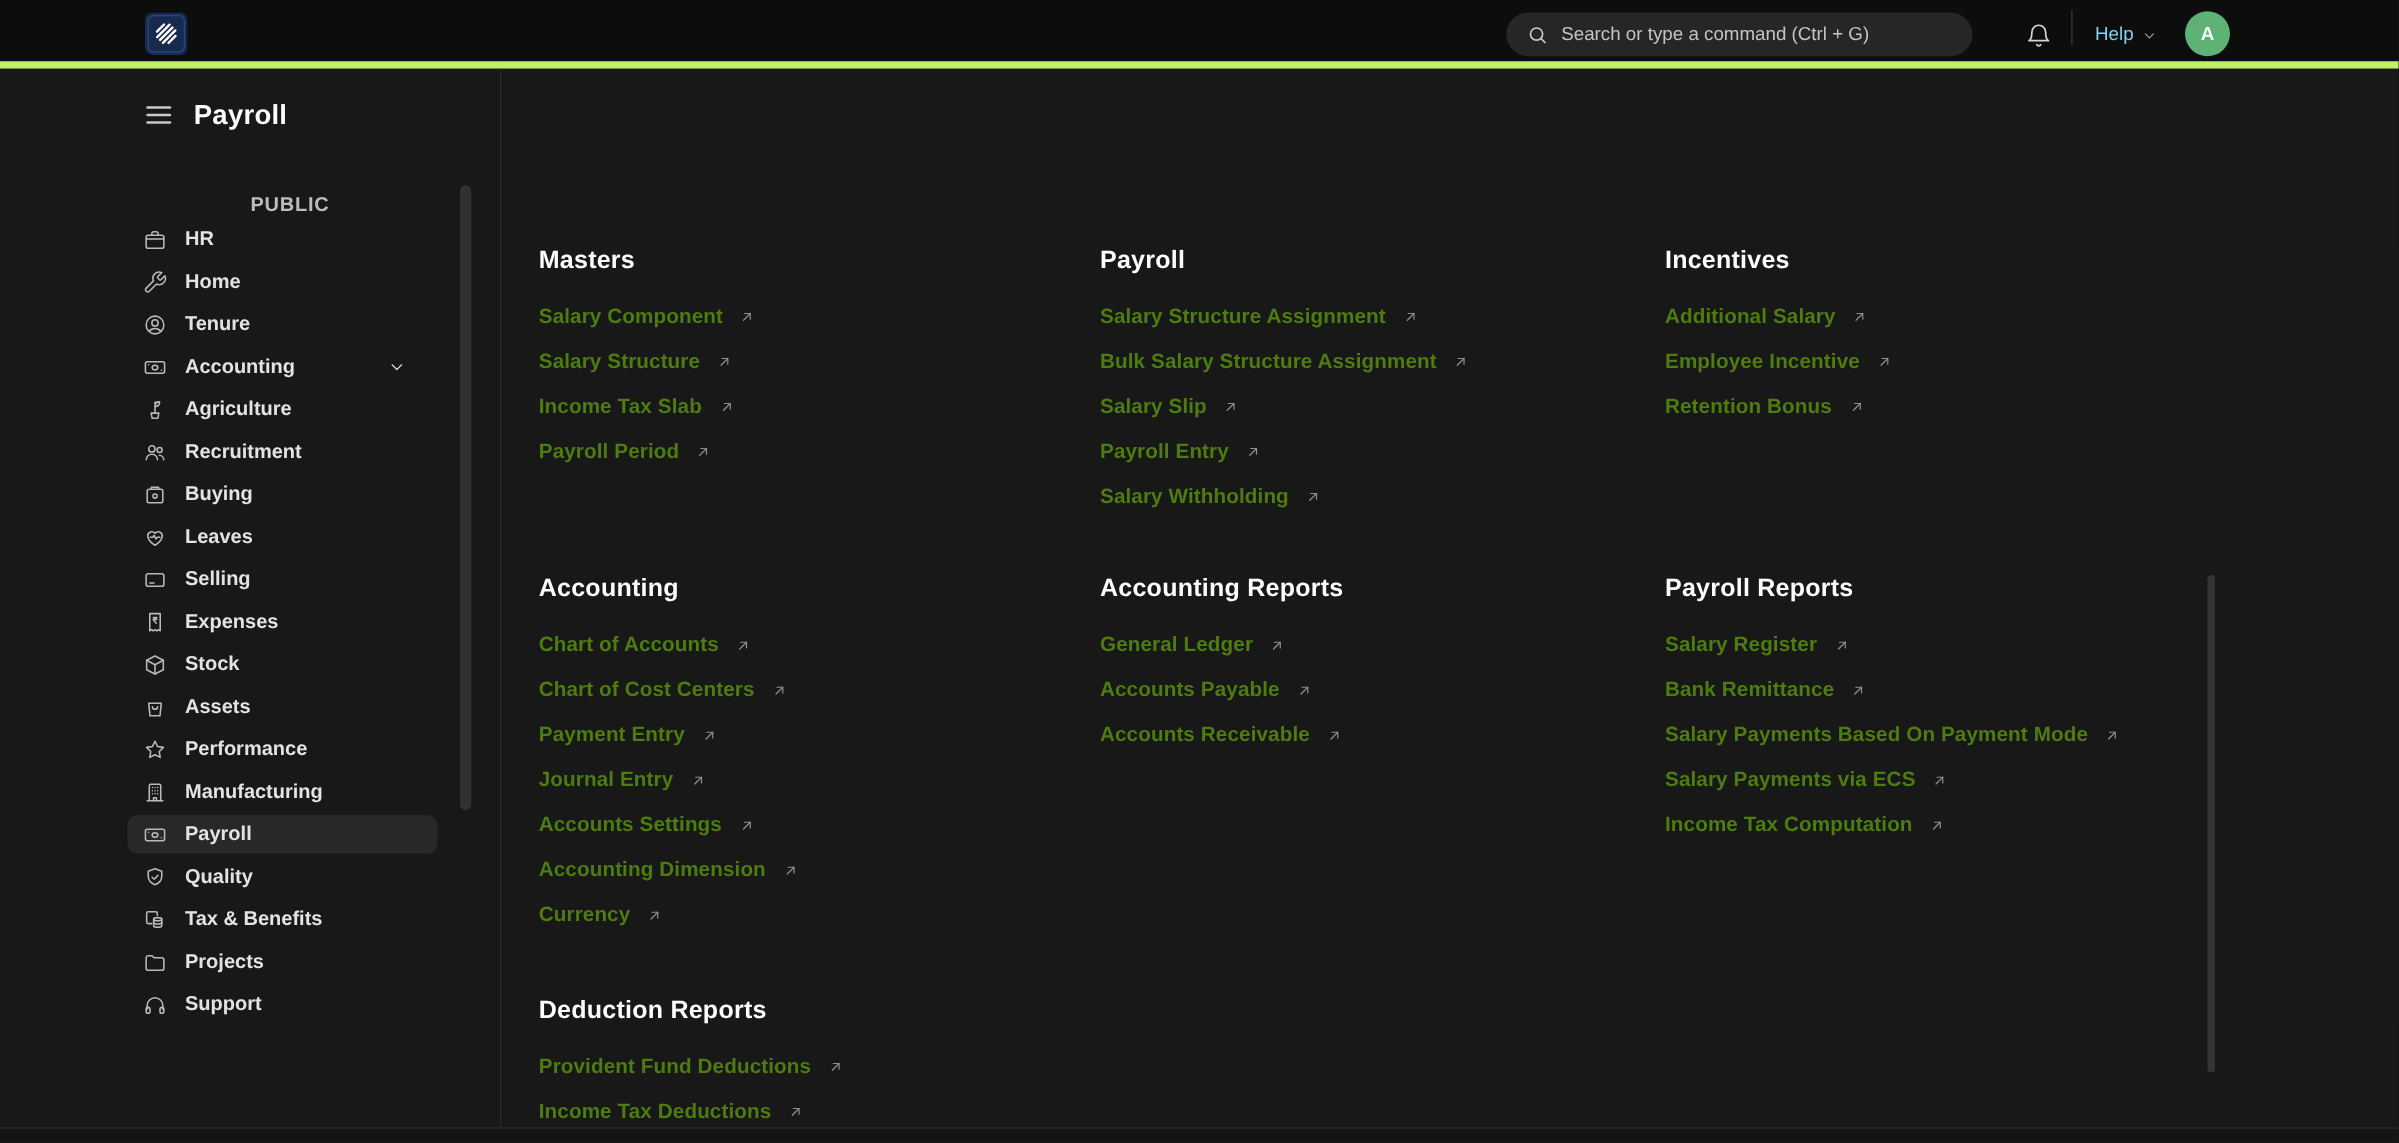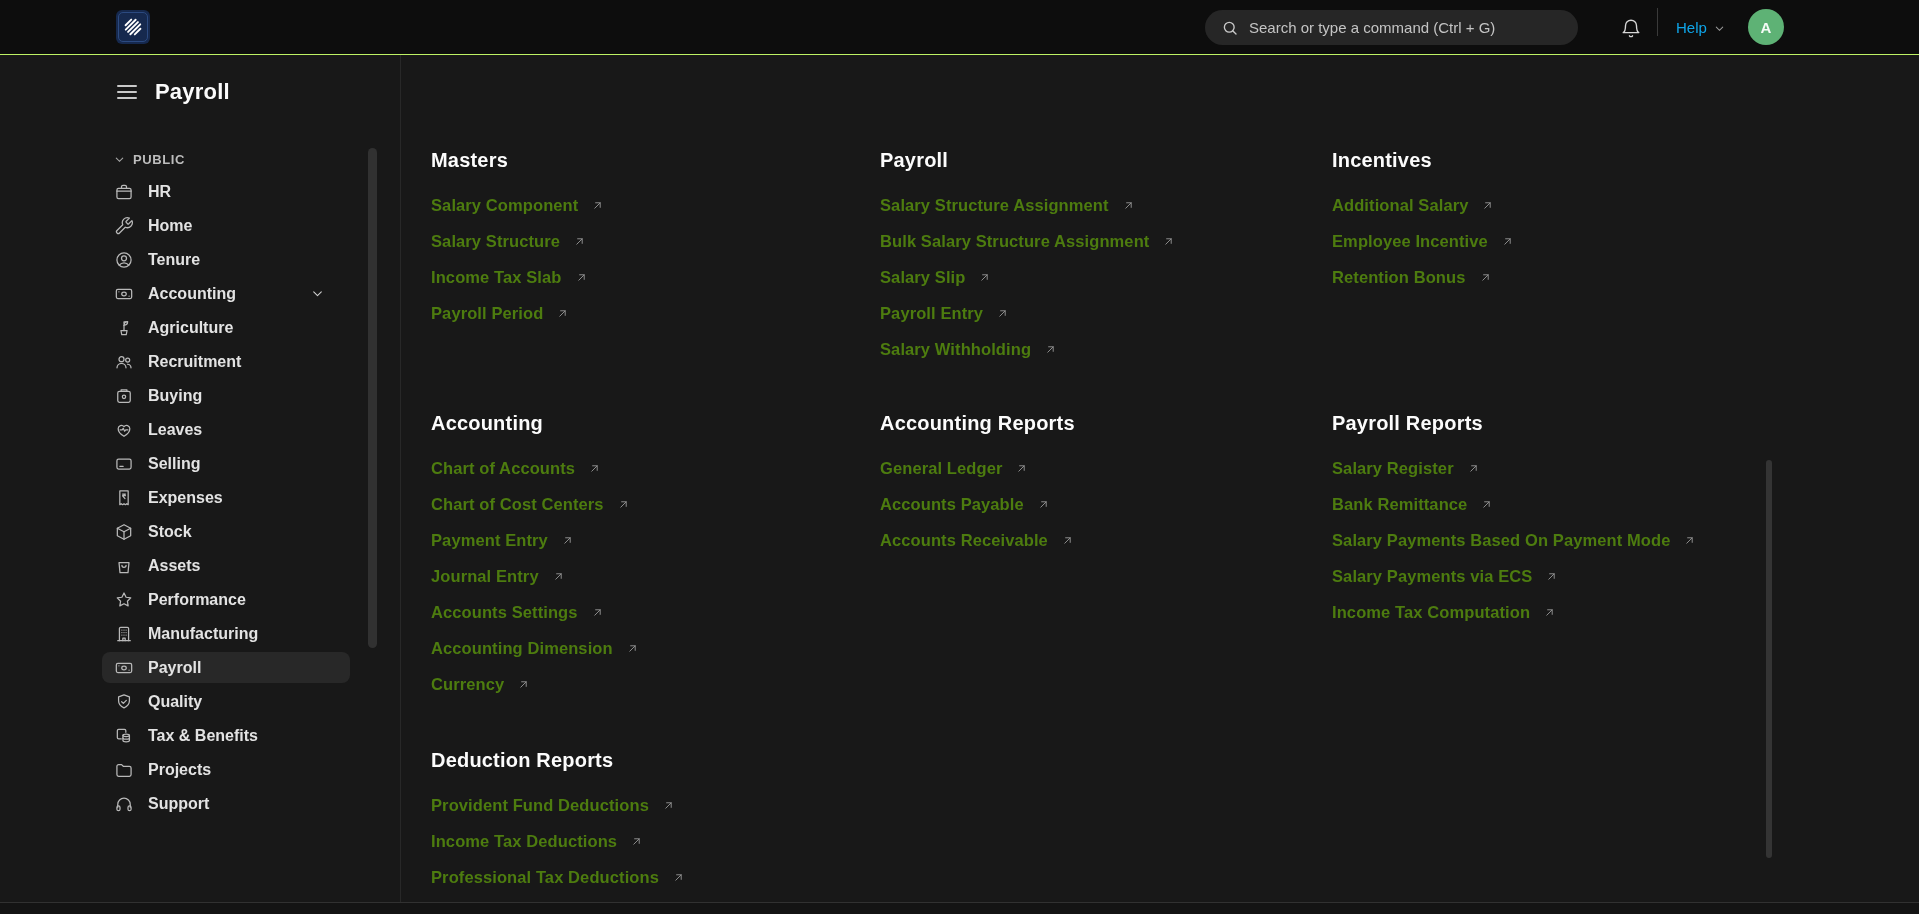--- a/index.html
+++ b/index.html
@@ -1,67 +1,67 @@
 <!DOCTYPE html>
 <html><head>
 <meta charset="utf-8">
 <style>
   * { margin:0; padding:0; box-sizing:border-box; }
   html,body { width:1919px; height:914px; overflow:hidden; background:#181818;
     font-family:"Liberation Sans", sans-serif; -webkit-font-smoothing:antialiased; }
 
   
-  .navbar { position:relative; height:55px; background:#0d0d0d; border-bottom:1px solid #bef264; }
+  .navbar { position:relative; height:55px; background:#0d0d0d; border-bottom:6px solid #bef264; }
   .logo { position:absolute; left:116px; top:10px; width:34px; height:34px; cursor:pointer; }
   .search-pill { position:absolute; left:1205px; top:10px; width:373px; height:35px;
     background:#262626; border-radius:18px; display:flex; align-items:center; padding:0 16px; gap:10px; }
   .search-pill svg { flex:0 0 auto; stroke:#c9c9c9; }
   .search-input { background:transparent; border:none; outline:none; color:#cfcfcf;
     font-size:15px; width:100%; font-family:"Liberation Sans",sans-serif; }
   .search-input::placeholder { color:#c4c4c4; opacity:1; }
   .nav-bell { position:absolute; left:1620px; top:17px; width:22px; height:22px; color:#d6d6d6; cursor:pointer; }
   .nav-vdiv { position:absolute; left:1657px; top:8px; width:1px; height:28px; background:#3a3a3a; }
   .nav-help { position:absolute; left:1676px; top:0; height:55px; display:flex; align-items:center; gap:7px;
-    color:#0ea5e9; font-size:15px; cursor:pointer;justify-content:flex-end; }
+    color:#7dd3fc; font-size:15px; cursor:pointer;justify-content:flex-end; }
   .nav-help svg { stroke:#9a9a9a; margin-top:2px; }
   .avatar { position:absolute; left:1748px; top:9px; width:36px; height:36px; border-radius:50%;
     display:flex; align-items:center; justify-content:center; color:#f4fbf6; font-size:15px; font-weight:700; cursor:pointer; }
 
   
   .page { position:relative; height:859px; background:#181818; }
   .page-header { position:absolute; left:0; top:0; right:0; height:60px;
     display:flex; align-items:center; padding:14px 0 0 117px; gap:18px; }
   .hamburger { width:20px; height:14px; display:flex; flex-direction:column; justify-content:space-between; cursor:pointer; }
   .hamburger span { display:block; height:2px; background:#c9c9c9; border-radius:1px; }
   .page-title { color:#fbfbfb; font-size:22px; font-weight:700; letter-spacing:.2px; }
 
   
   .sidebar { position:absolute; left:0; top:60px; bottom:12px; width:400px; overflow:hidden; }
   .side-inner { position:absolute; left:102px; top:33px; width:248px; }
   .side-section-head { display:flex; align-items:center; gap:8px; padding-left:12px; height:22px;
-    color:#bdbdbd; font-size:13px; font-weight:700; letter-spacing:.6px; cursor:pointer; }
+    color:#bdbdbd; font-size:16px; font-weight:700; letter-spacing:.6px; cursor:pointer;flex-direction:column; }
   .side-section-head svg { stroke:#a7a7a7; }
   .side-list { margin-top:6px; }
   .side-item { height:31px; margin:3px 0; border-radius:8px; display:flex; align-items:center;
     padding:0 12px; gap:14px; cursor:pointer; color:#e0e0e0; }
   .side-item.selected { background:#282828; }
   .s-icon { width:20px; height:20px; color:#b9b9b9; flex:0 0 auto; display:flex; }
   .s-icon svg { width:20px; height:20px; }
   .s-label { font-size:16px; font-weight:600; color:#e3e3e3; white-space:nowrap; }
   .s-chev { margin-left:auto; margin-right:14px; display:flex; color:#cfcfcf; }
 
   .side-scrollbar { position:absolute; left:368px; top:93px; width:9px; height:500px;
     background:#313131; border-radius:5px; cursor:pointer; }
   .v-divider { position:absolute; left:400px; top:0; bottom:12px; width:1px; background:#282828; }
 
   
   .content { position:absolute; left:401px; top:60px; right:0; bottom:12px; overflow:hidden;
     padding:33px 0 0 30px; display:grid; grid-template-columns:449px 452px 1fr;
     grid-template-rows:263px 337px auto; }
-  .ws-section h2 { color:#fcfcfc; font-size:20px; font-weight:700; line-height:24px; margin-bottom:15px; letter-spacing:.2px; }
+  .ws-section h2 { color:#fcfcfc; font-size:20px; font-weight:700; line-height:24px; margin-bottom:15px; letter-spacing:.2px;margin-top:48px; }
   .link-row { height:36px; display:flex; align-items:center; cursor:pointer; width:max-content; }
   .link-label { color:#4d7c0f; font-size:16.5px; font-weight:700; letter-spacing:.1px;text-align:right; }
   .link-arrow { margin-left:13px; display:flex; color:#8f8f8f; }
 
   .right-scrollbar { position:absolute; left:1766px; top:405px; width:6px; height:398px;
     background:#343434; border-radius:3px; cursor:pointer; }
   .bottom-line { position:absolute; left:0; right:0; top:847px; height:1px; background:#313131; }
   .bottom-strip { position:absolute; left:0; right:0; top:848px; bottom:0; background:#141414; }
 </style>
 </head>

